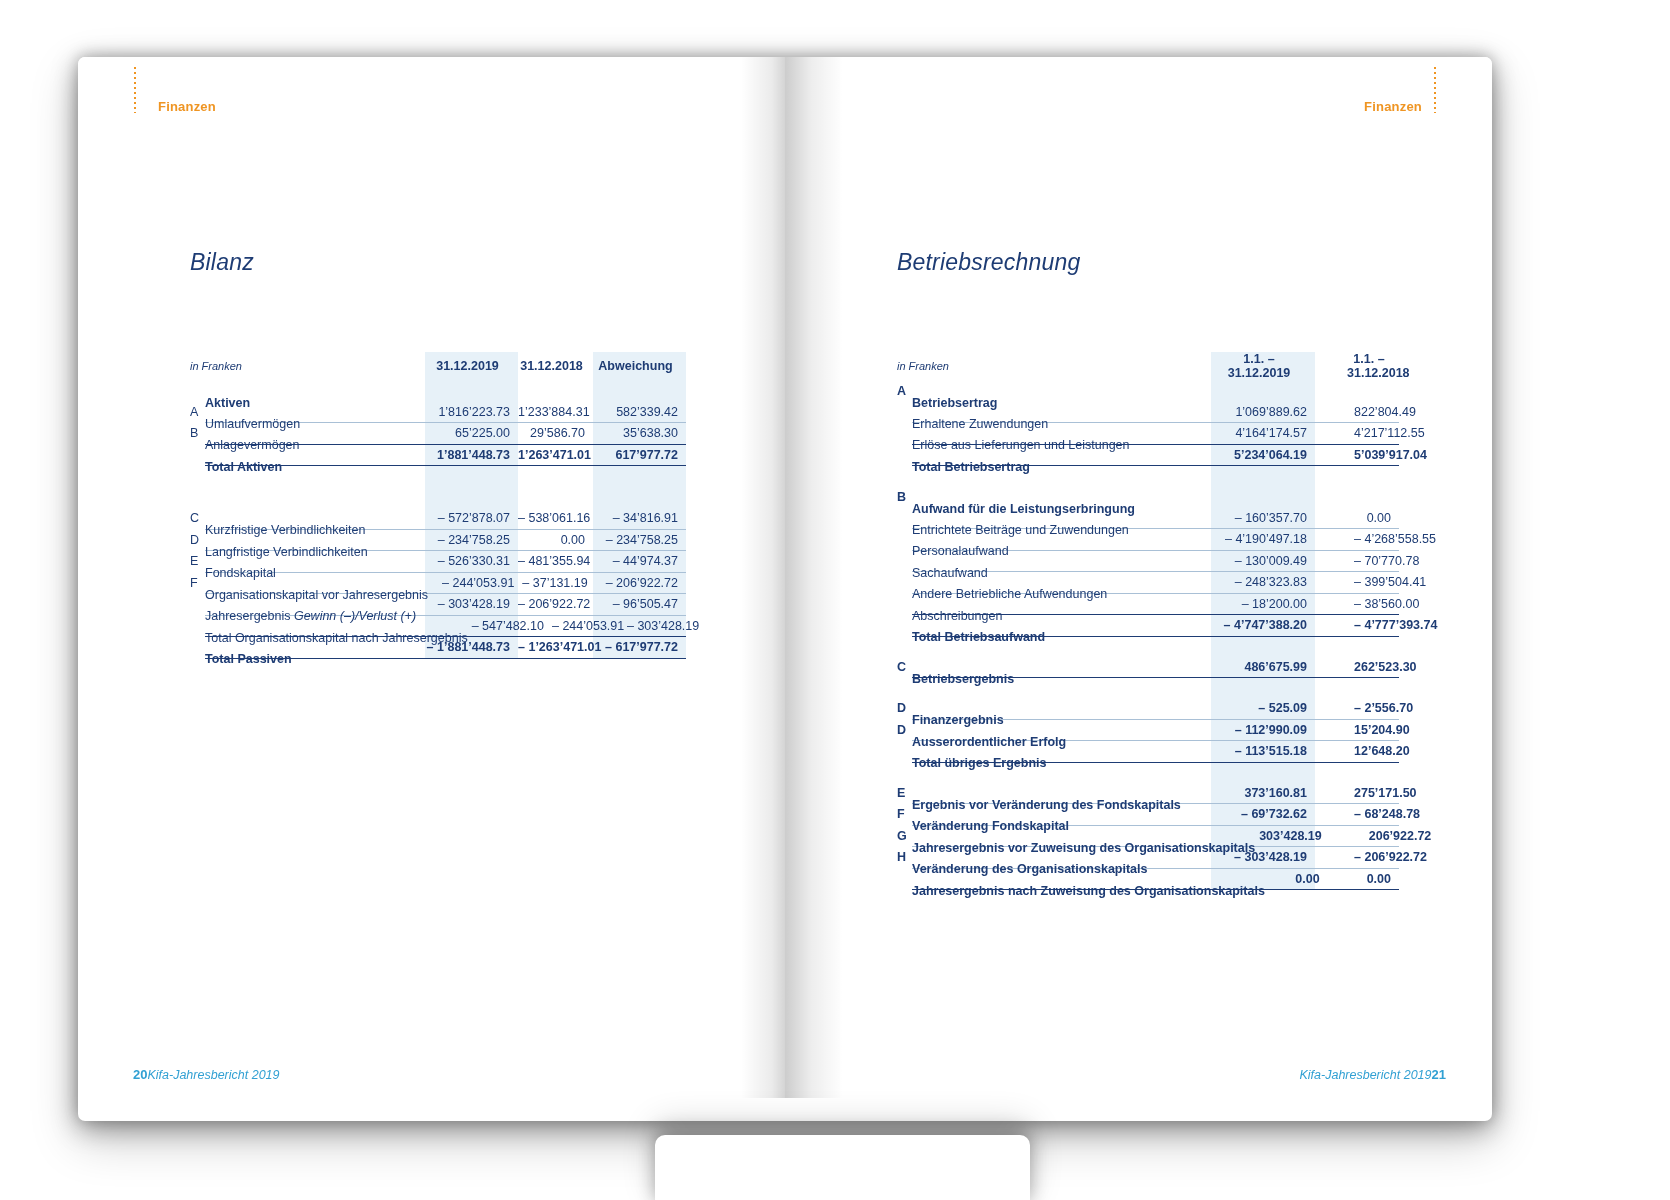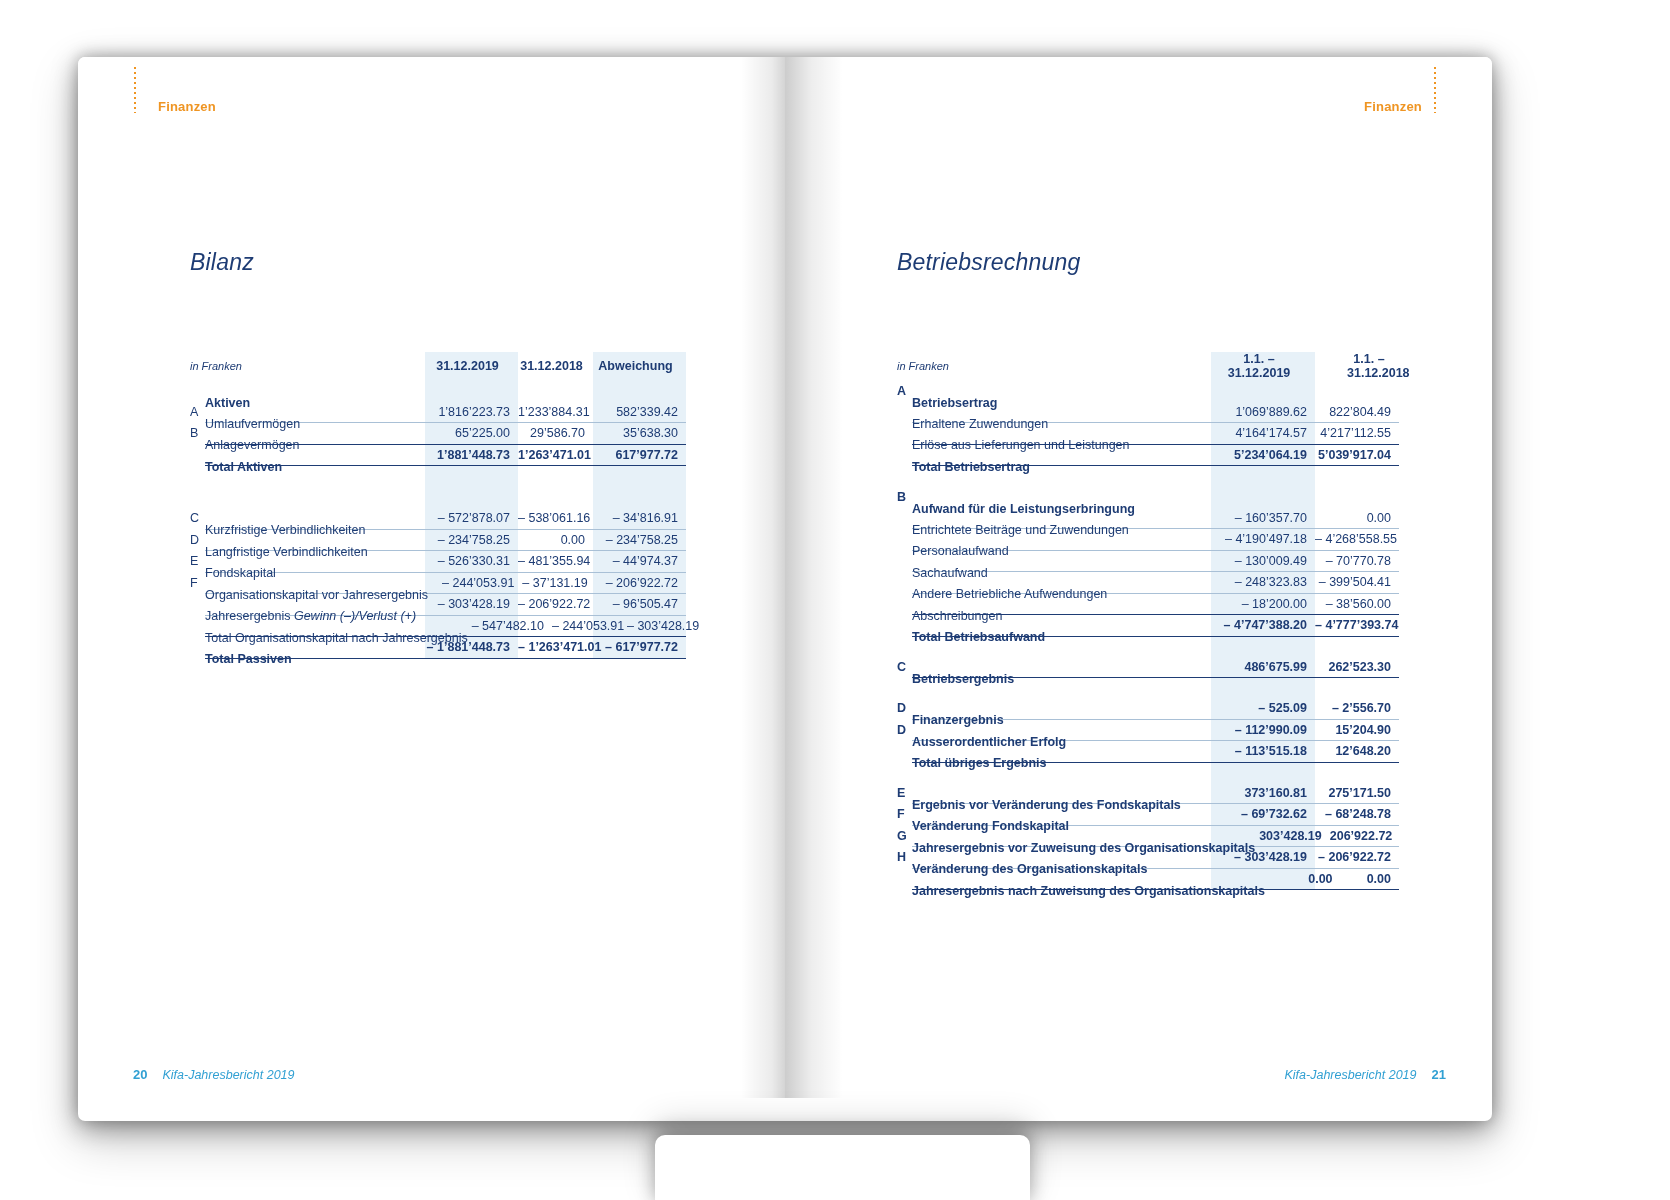--- a/index.html
+++ b/index.html
@@ -59,29 +59,29 @@
   .tbody{position:relative;z-index:1;}
   .trow{position:relative;display:flex;align-items:center;height:21.5px;margin-left:15px;}
   .trow .letter{position:absolute;left:-15px;}
   .trow .label{flex:1;padding-right:4px;white-space:nowrap;margin-top:24px;}
   .trow .label em{font-style:italic;font-weight:normal;}
   .trow .val{text-align:right;padding-right:8px;white-space:nowrap;}
   .t-left .trow .v1{width:93px;}
   .t-left .trow .v2{width:75px;}
   .t-left .trow .v3{width:93px;}
   .t-right .trow .v1{width:104px;}
-  .t-right .trow .v2{width:84px;}
+  .t-right .trow .v2{width:84px;padding-left:39px;}
   .trow.section,.trow.bold{font-weight:bold;}
   .rule-thin{border-bottom:1px solid var(--thin);}
   .rule-navy{border-bottom:1.5px solid var(--navy);}
   .t-left .spacer{height:42px;}
   .t-right .spacer{height:20px;}
 
   
-  .pfooter{position:absolute;top:1010px;display:flex;align-items:baseline;gap:15px;color:var(--cyan);}
+  .pfooter{position:absolute;top:1010px;display:flex;align-items:baseline;gap:0;color:var(--cyan);}
   .page-left .pfooter{left:55px;}
   .page-right .pfooter{right:46px;}
   .pfooter .pagenum{font-size:13px;font-weight:bold;}
   .pfooter .booktitle{font-size:12.5px;font-style:italic;}
 
   
   .next-page-peek{position:absolute;left:655px;top:1135px;width:375px;height:70px;background:#fff;
     border-radius:10px 10px 0 0;
     box-shadow:0 -4px 18px rgba(0,0,0,.30),0 -12px 34px rgba(0,0,0,.16);}
 </style>

